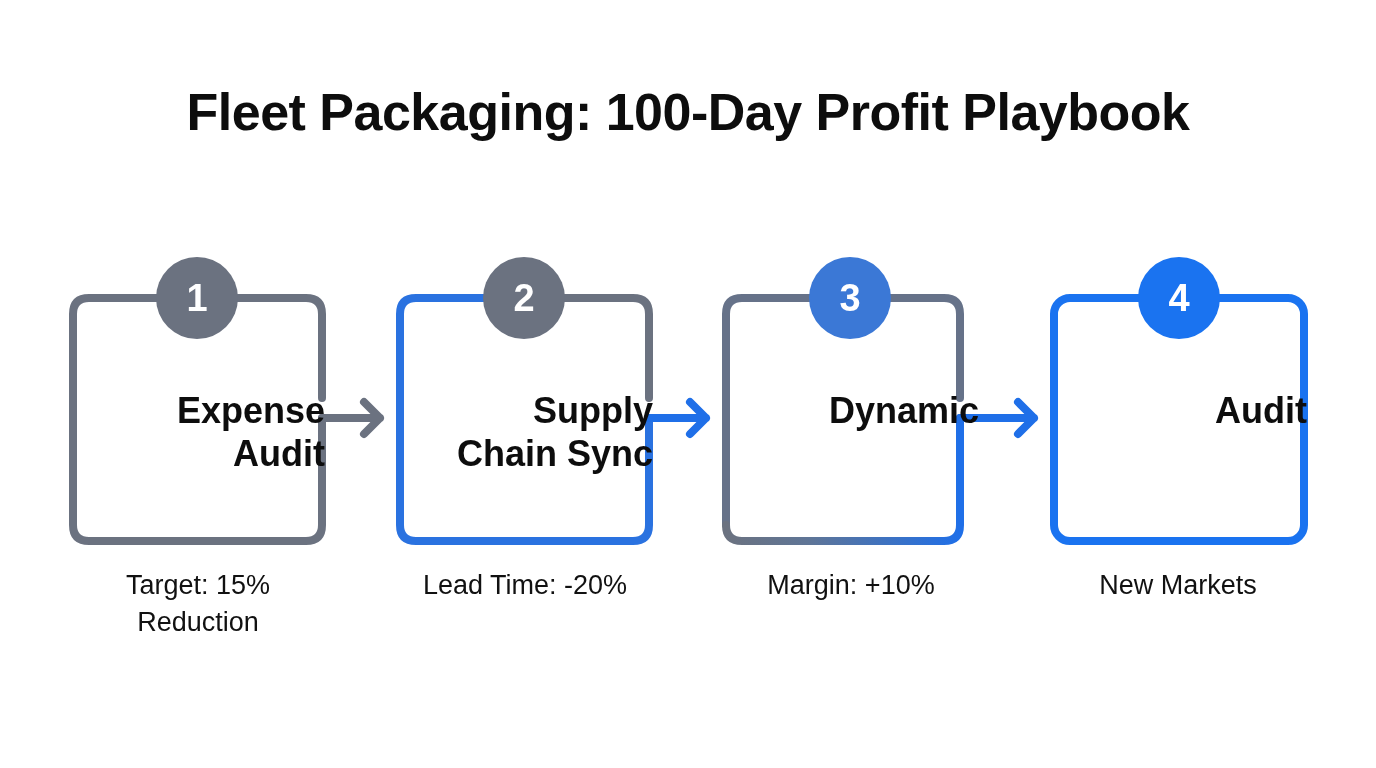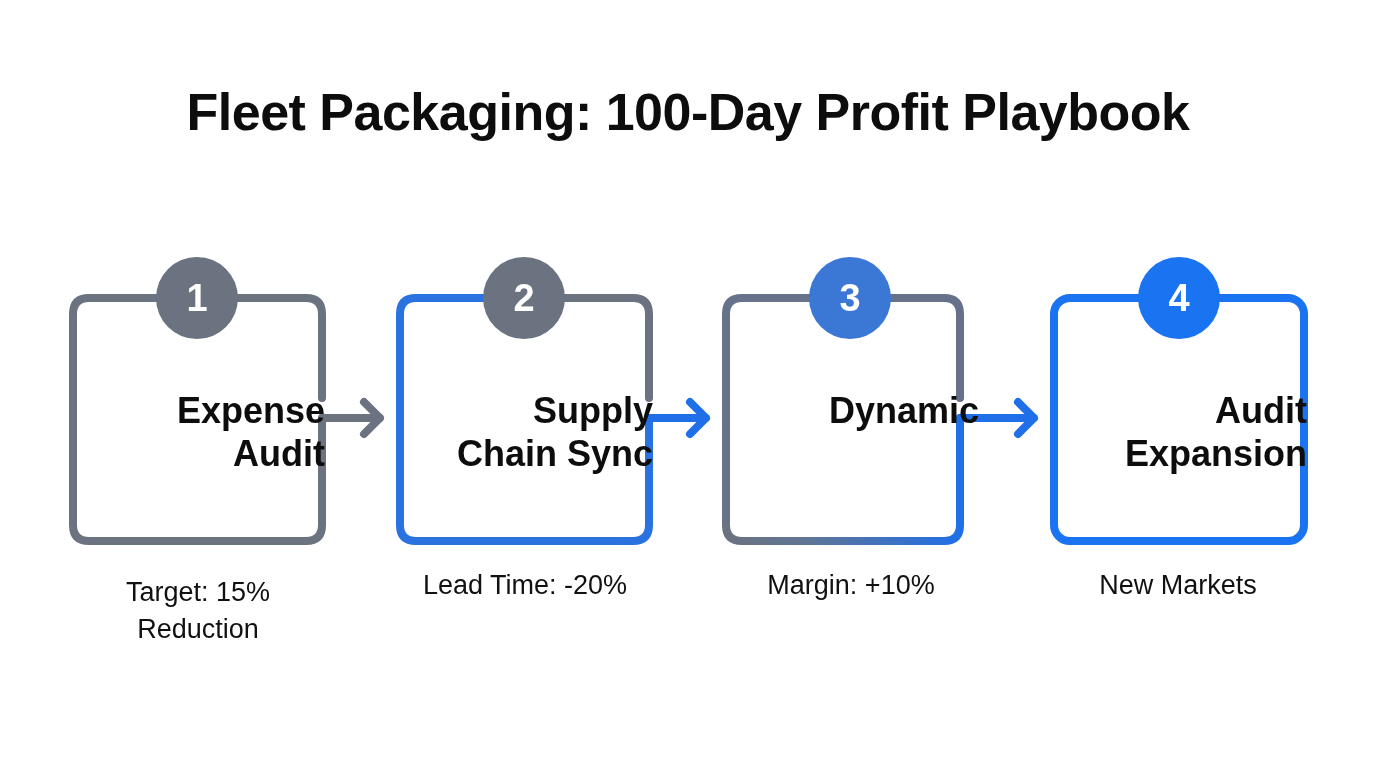--- a/index.html
+++ b/index.html
@@ -85,24 +85,23 @@
 </div>
 <div class="step-label" style="left:397px; top:389px;">
   <div>Supply</div>
   <div>Chain Sync</div>
 </div>
 <div class="step-label" style="left:723px; top:389px;">
   <div>Dynamic</div>
 </div>
 <div class="step-label" style="left:1051px; top:389px;">
   <div>Audit</div>
-  <div>Expansion</div>
 </div>
 
-<div class="caption" style="left:48px; top:567px;margin-top:7px;">
+<div class="caption" style="left:48px; top:567px;">
   <div>Target: 15%</div>
   <div>Reduction</div>
 </div>
 <div class="caption" style="left:375px; top:567px;">
   <div>Lead Time: -20%</div>
 </div>
 <div class="caption" style="left:701px; top:567px;">
   <div>Margin: +10%</div>
 </div>
 <div class="caption" style="left:1028px; top:567px;">

